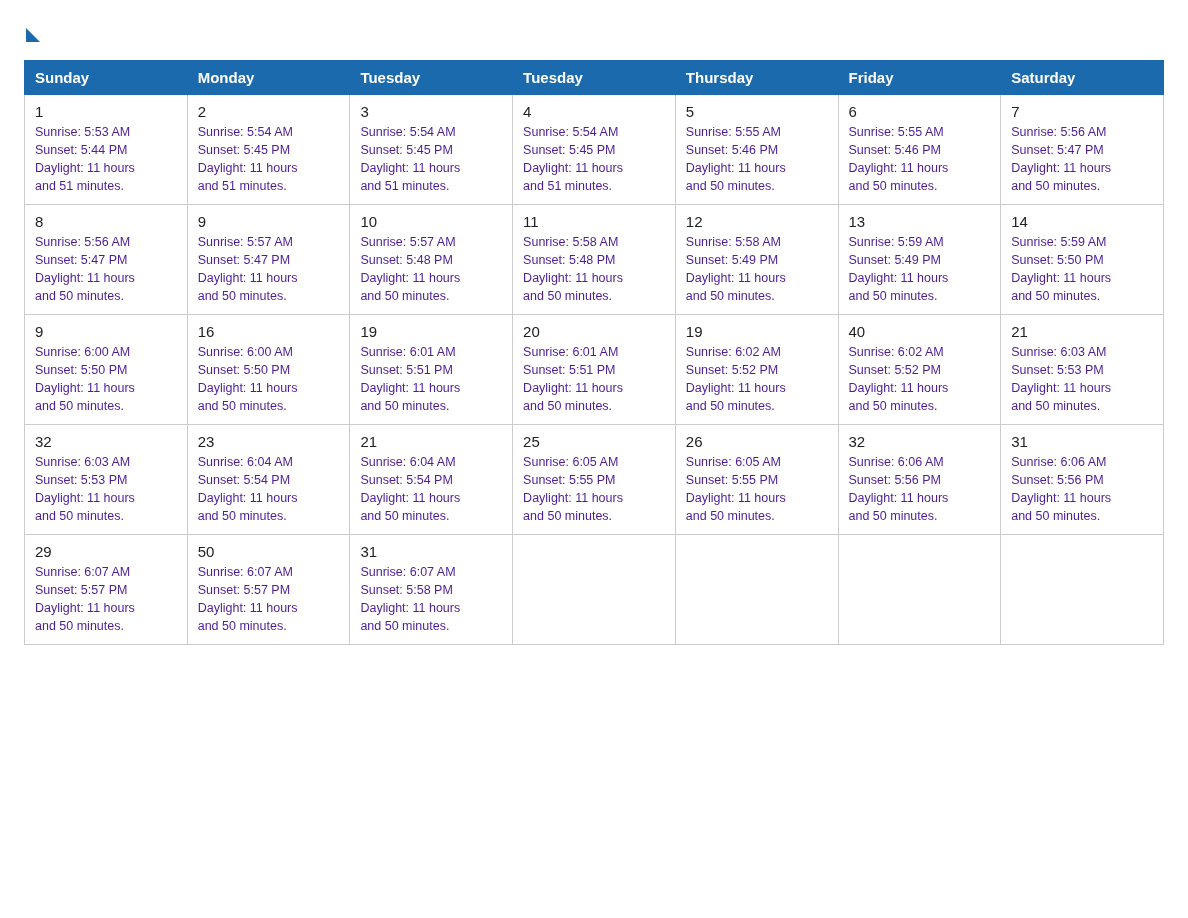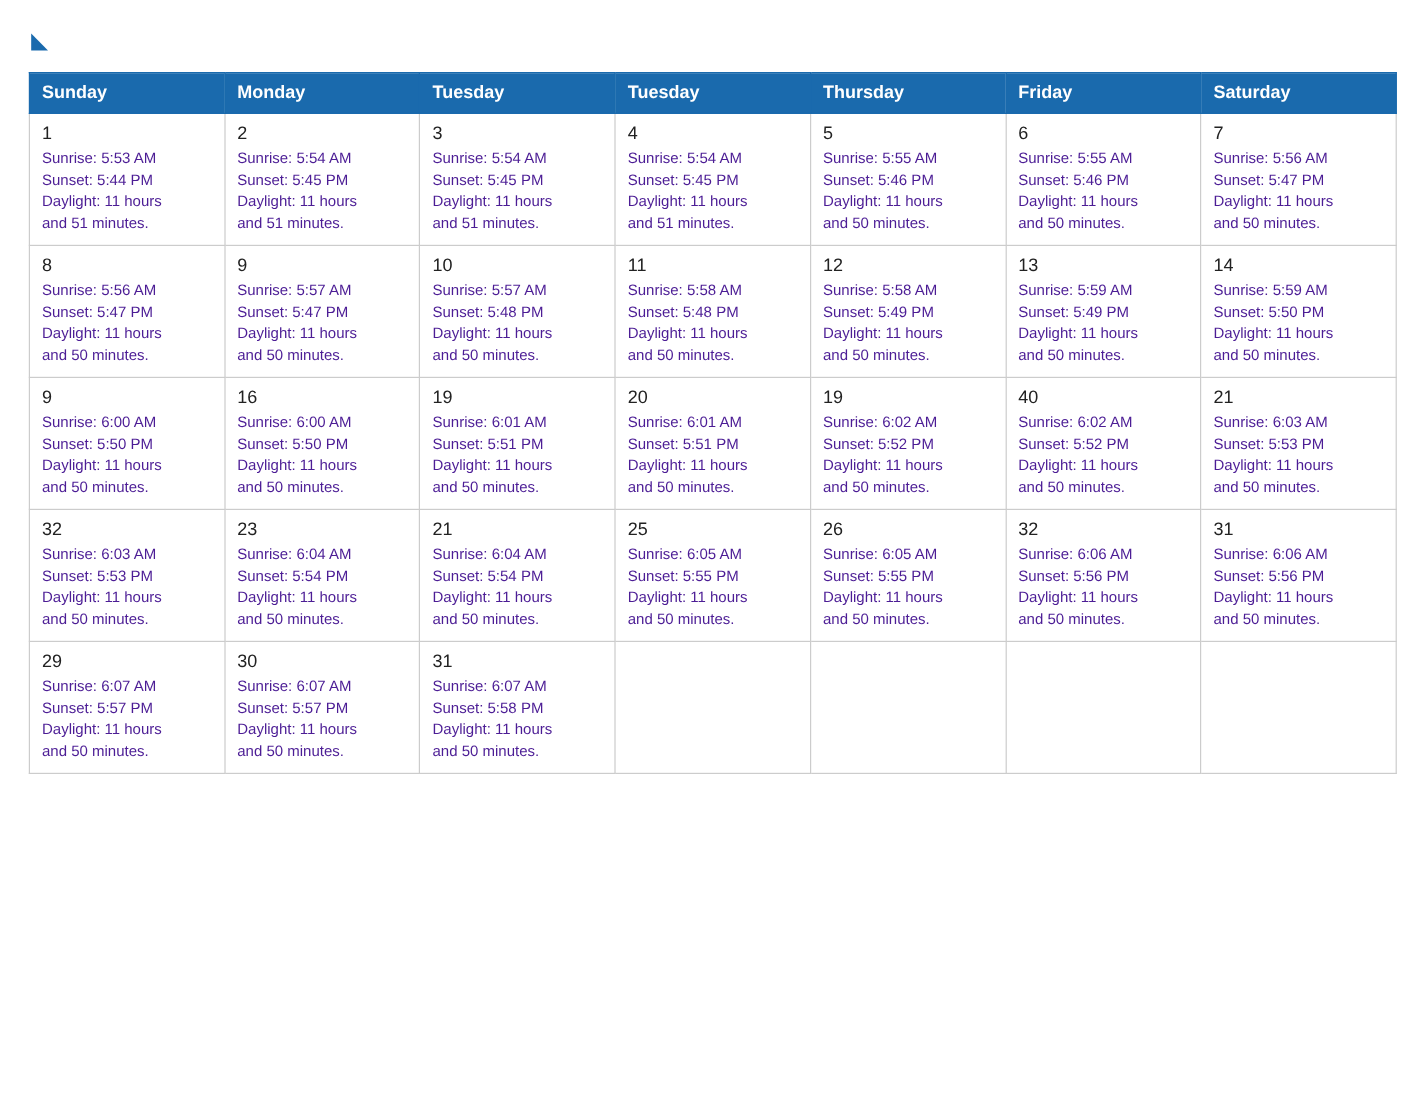--- a/index.html
+++ b/index.html
@@ -191,21 +191,21 @@
         <td><span class="day-number">26</span>
 <span class="day-info">Sunrise: 6:05 AM<br>Sunset: 5:55 PM<br>Daylight: 11 hours<br>and 50 minutes.</span></td>
         <td><span class="day-number">32</span>
 <span class="day-info">Sunrise: 6:06 AM<br>Sunset: 5:56 PM<br>Daylight: 11 hours<br>and 50 minutes.</span></td>
         <td><span class="day-number">31</span>
 <span class="day-info">Sunrise: 6:06 AM<br>Sunset: 5:56 PM<br>Daylight: 11 hours<br>and 50 minutes.</span></td>
       </tr>
       <tr>
         <td><span class="day-number">29</span>
 <span class="day-info">Sunrise: 6:07 AM<br>Sunset: 5:57 PM<br>Daylight: 11 hours<br>and 50 minutes.</span></td>
-        <td><span class="day-number">30</span>
+        <td><span class="day-number">50</span>
 <span class="day-info">Sunrise: 6:07 AM<br>Sunset: 5:57 PM<br>Daylight: 11 hours<br>and 50 minutes.</span></td>
         <td><span class="day-number">31</span>
 <span class="day-info">Sunrise: 6:07 AM<br>Sunset: 5:58 PM<br>Daylight: 11 hours<br>and 50 minutes.</span></td>
         <td class="empty"></td>
         <td class="empty"></td>
         <td class="empty"></td>
         <td class="empty"></td>
       </tr>
     </tbody>
 </table>

